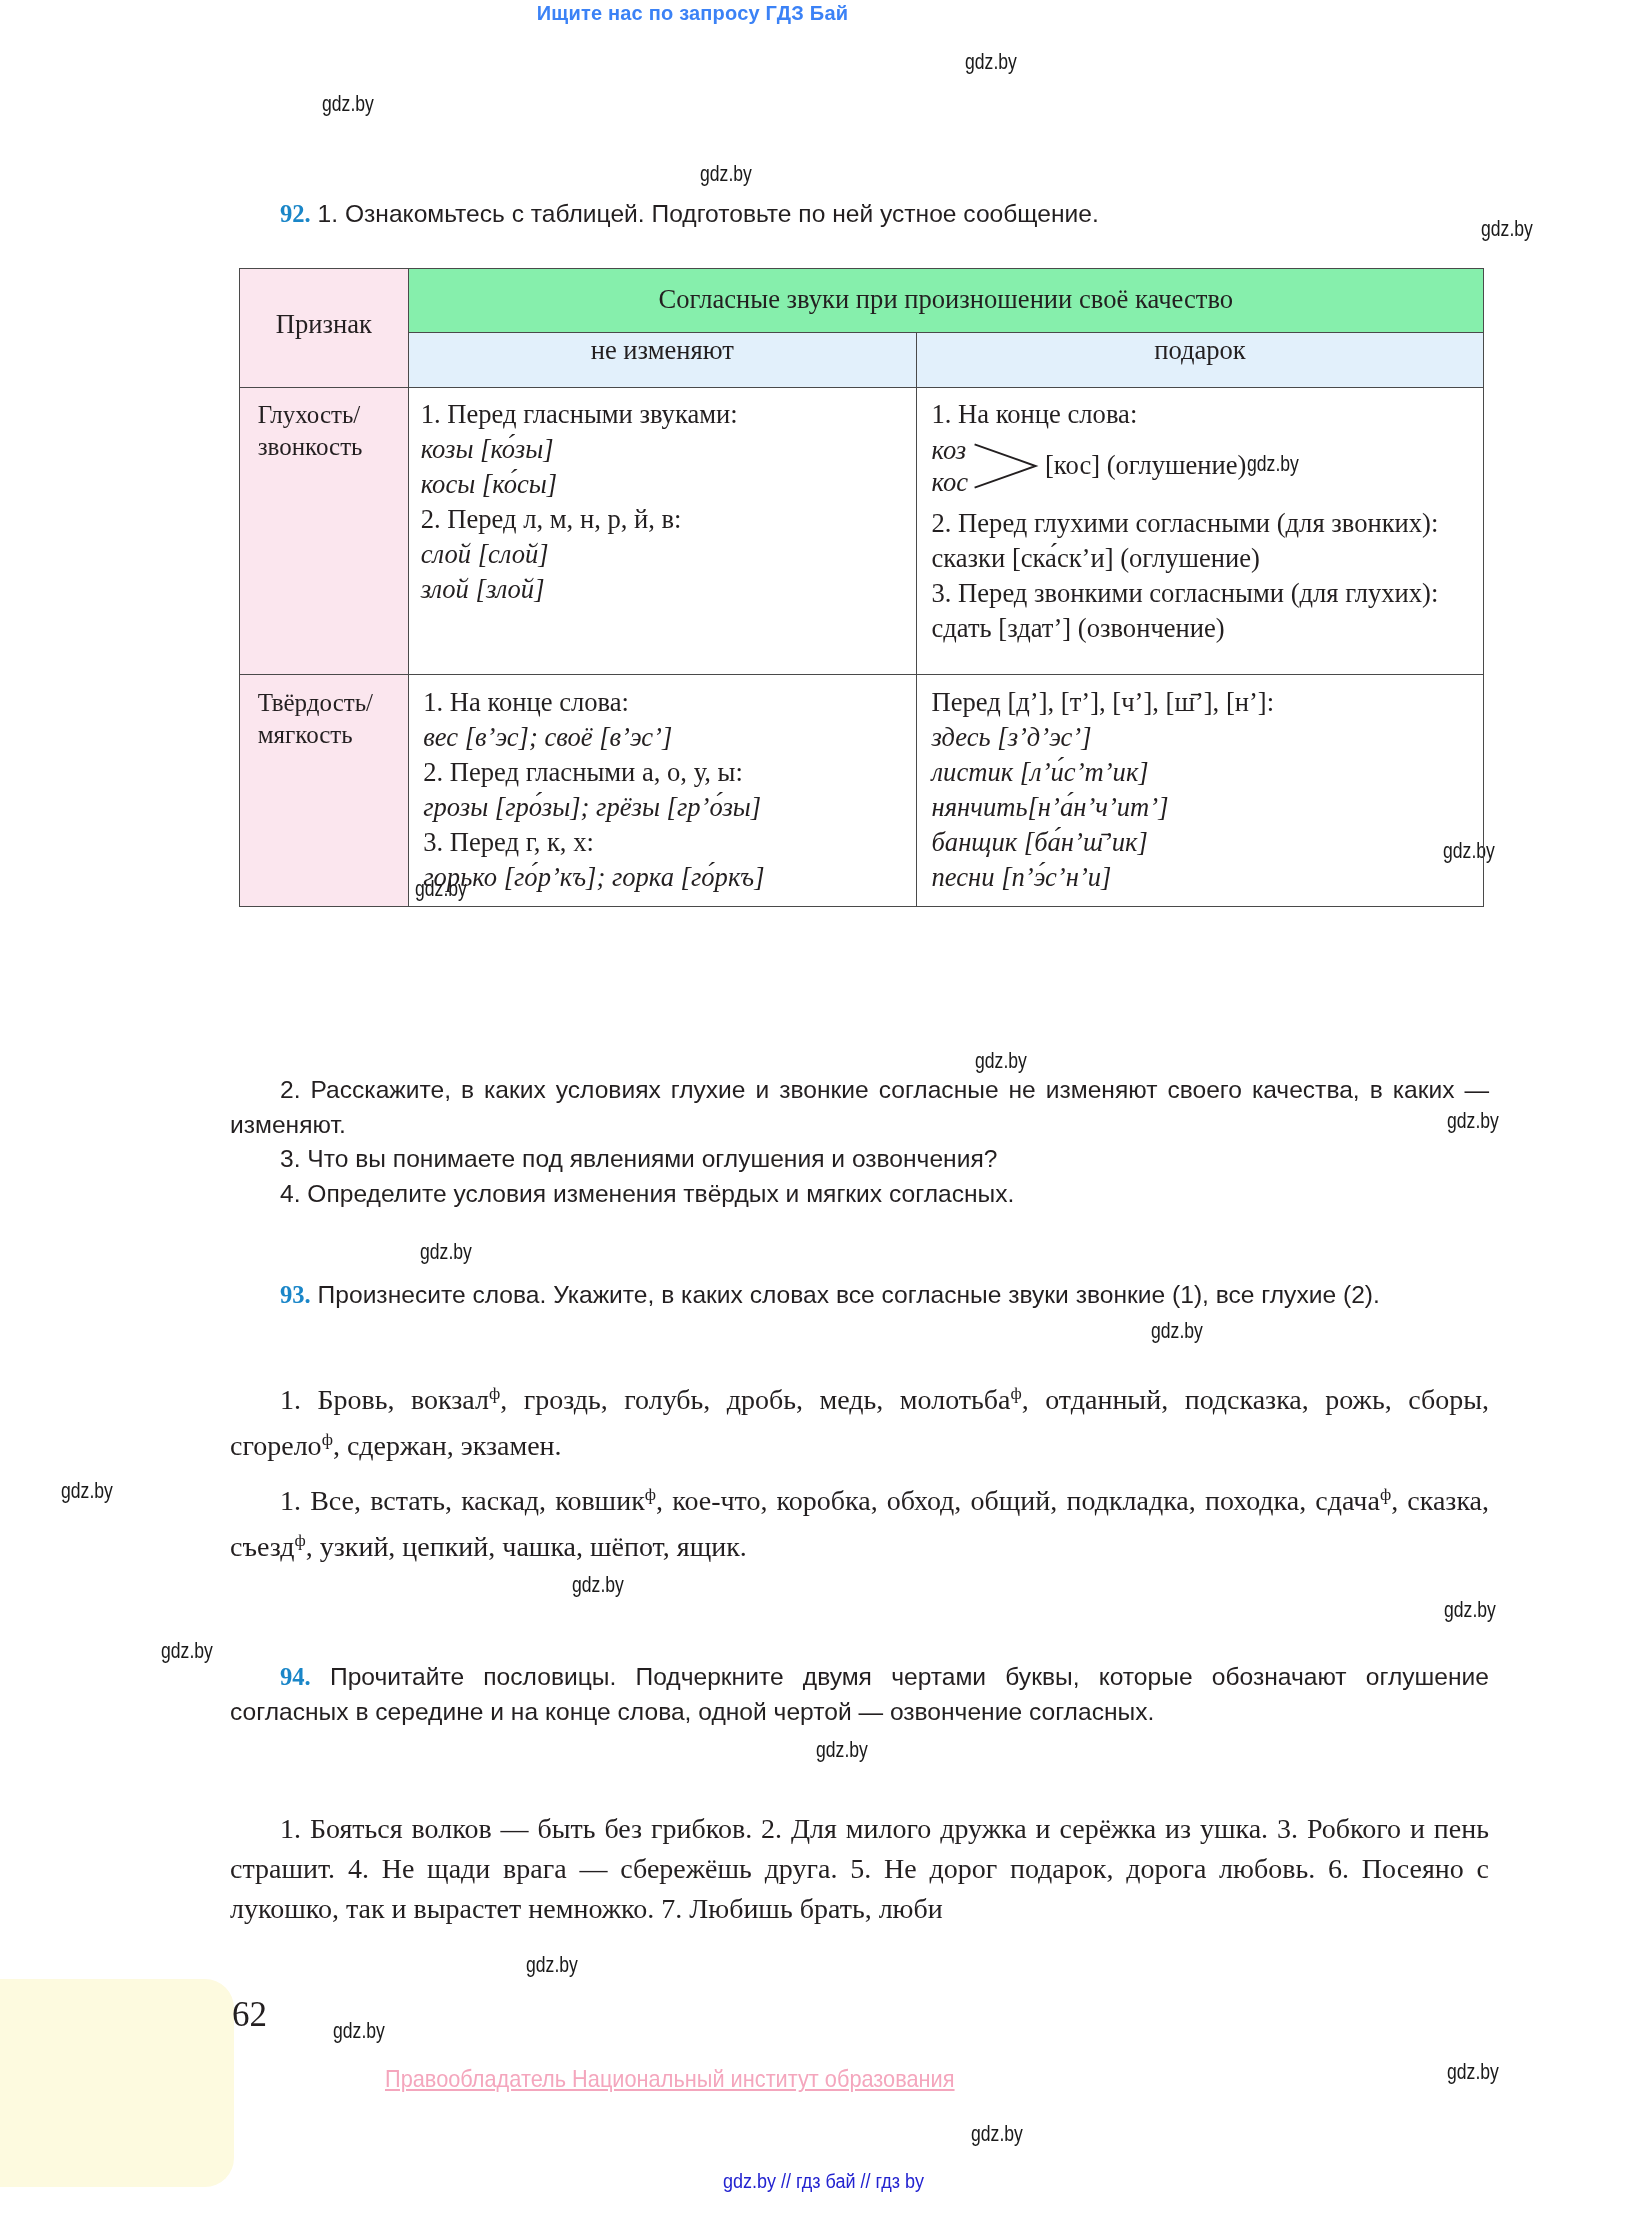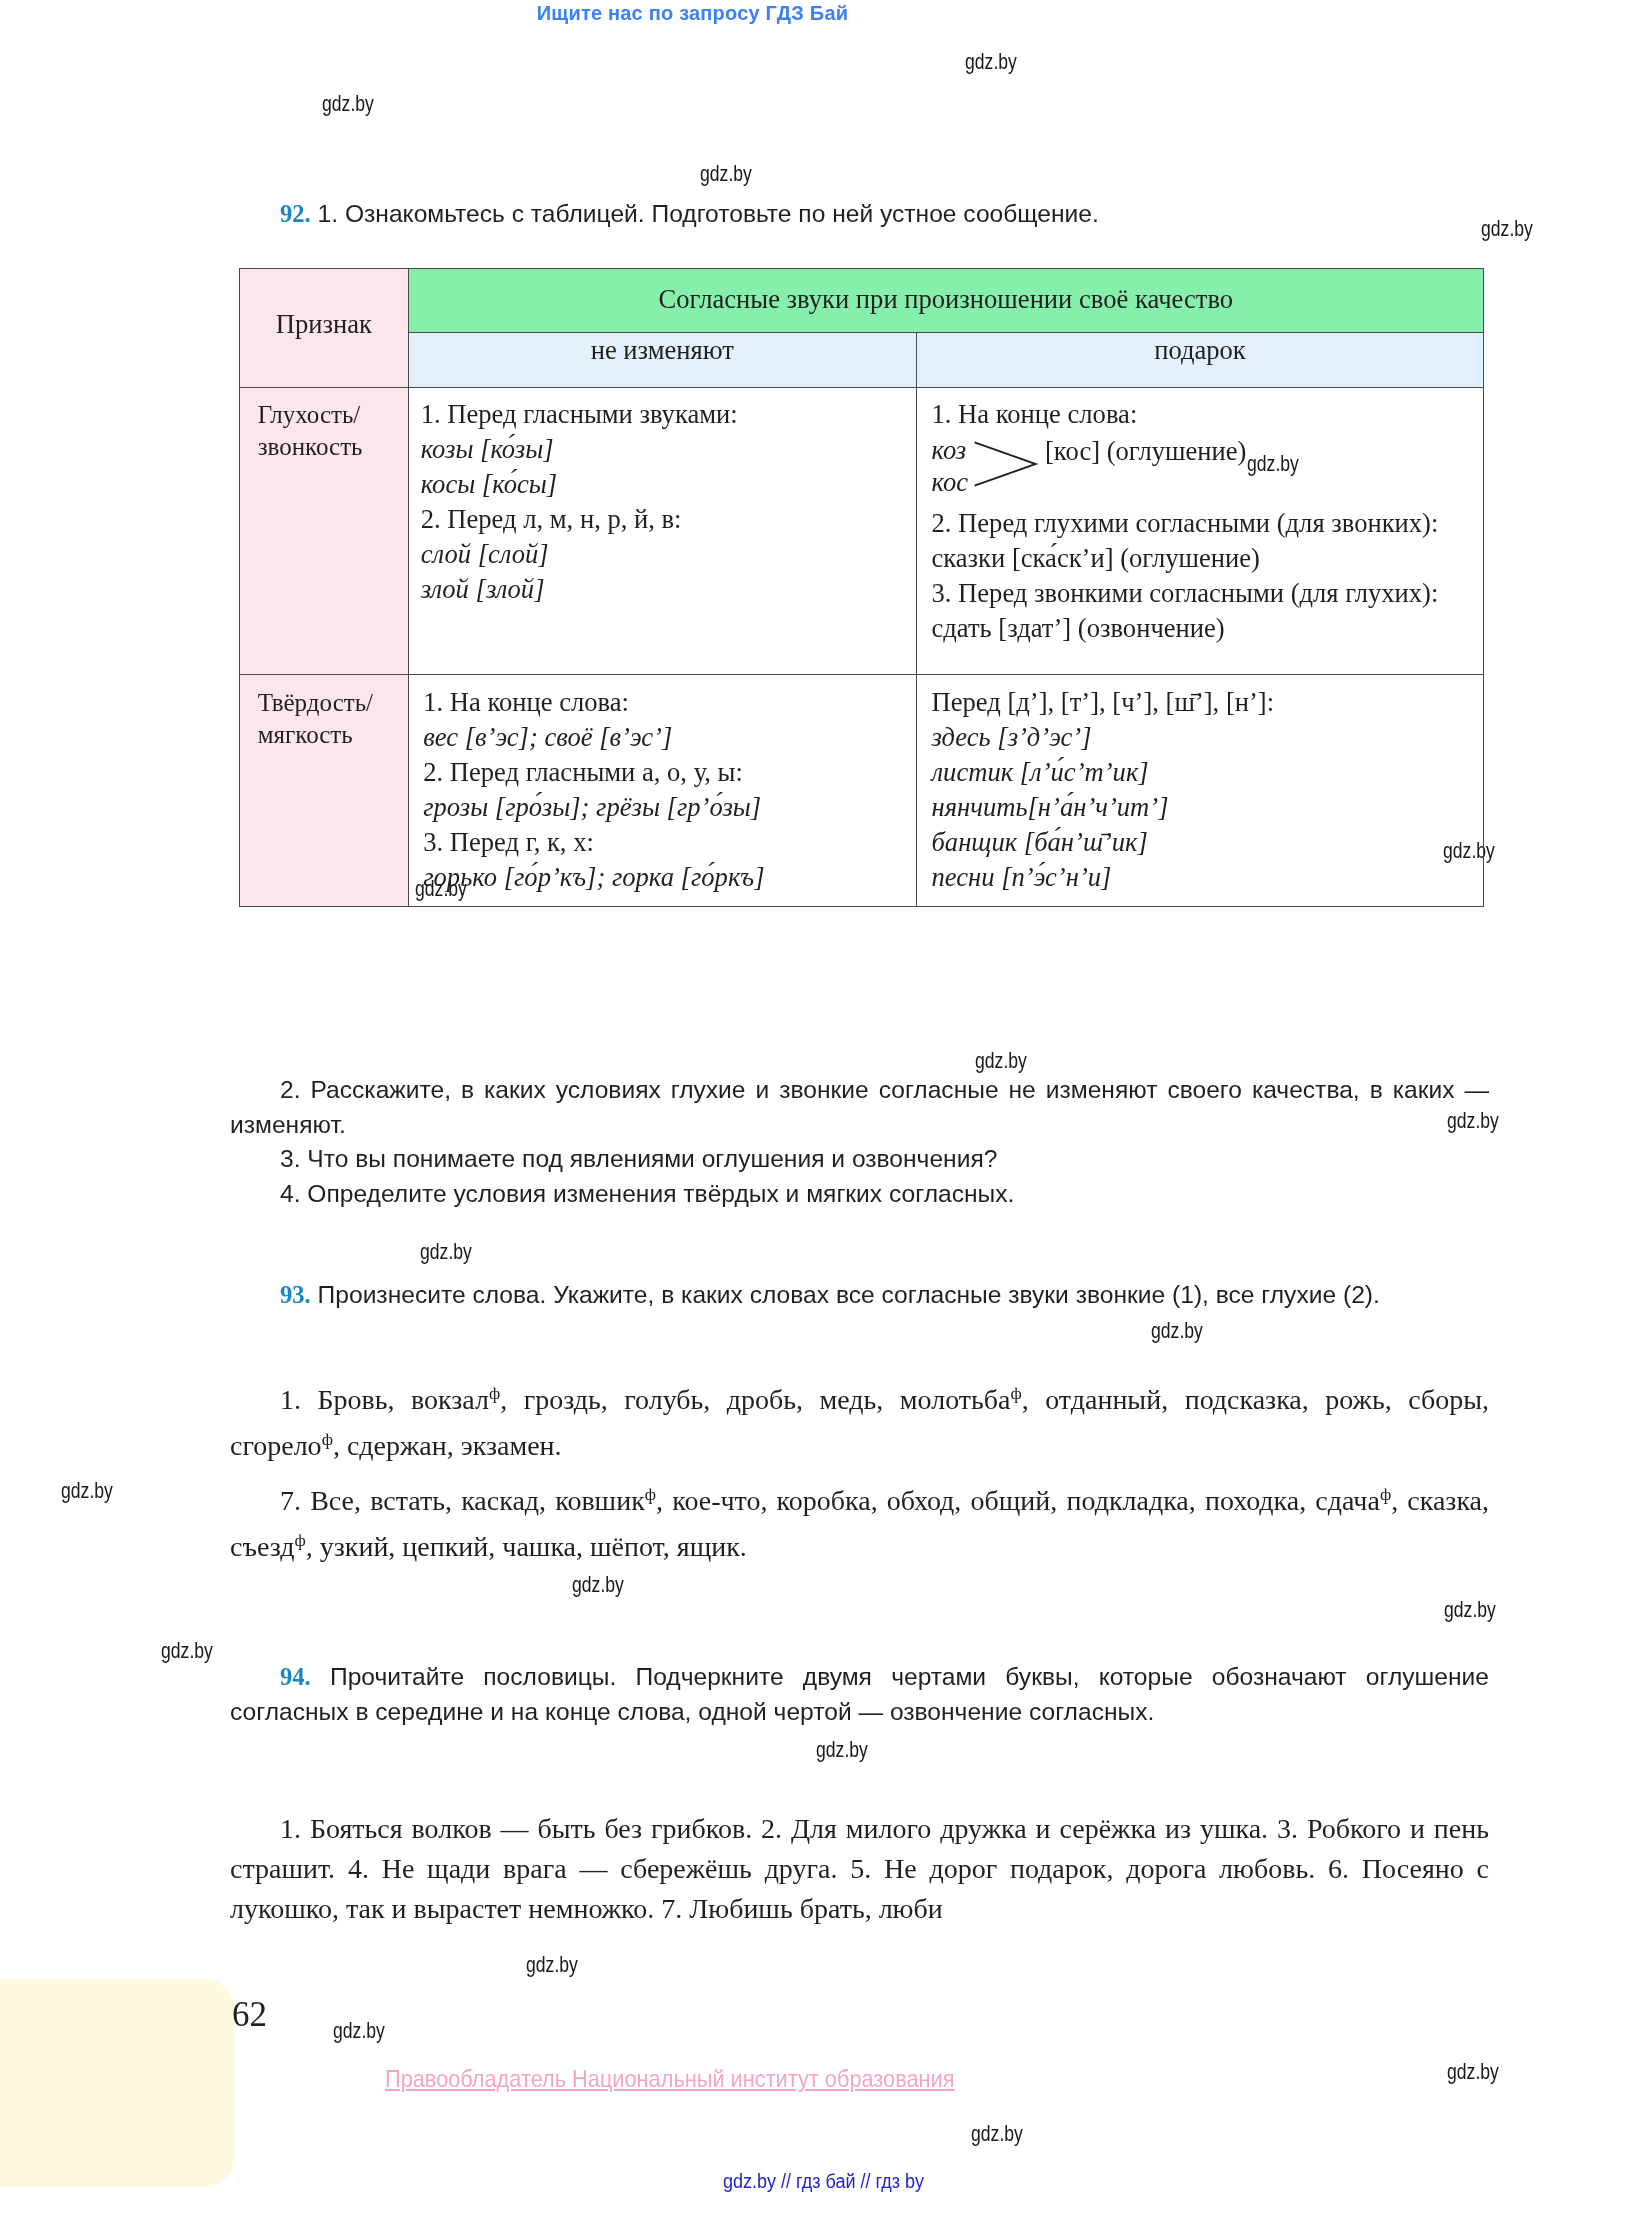--- a/index.html
+++ b/index.html
@@ -136,21 +136,21 @@
   }
   .cell {
     padding: 9.7px 11.3px 11.3px 14.5px;
     font-size: 26.6px;
     line-height: 35px;
   }
 
   
   .brace-row {
     display: flex;
-    align-items: flex-start;
+    align-items: center;
     margin: 1.6px 0 8px 0;
   }
   .brace-words {
     display: flex;
     flex-direction: column;
     font-style: italic;
     line-height: 32px;
   }
   .brace-svg { margin: 0 1.6px 0 4.8px; }
   .brace-tail { margin-left: 1.6px; }
@@ -296,21 +296,21 @@
   <span class="ind"></span><span>4. Определите условия изменения твёрдых и мягких согласных.</span>
 </div>
 
 <div class="ex-block" style="left:230px; top:1277px; width:1259px;">
   <span class="ind"></span><span class="ex-num">93.</span>
   <span>Произнесите слова. Укажите, в каких словах все согласные звуки звонкие (1), все глухие (2).</span>
 </div>
 
 <div class="serif-block" style="left:230px; top:1374px; width:1259px; text-indent:50px;" id="ex93-item1"><span>1. Бровь, вокзал</span><span class="sup">ф</span><span>, гроздь, голубь, дробь, медь, молотьба</span><span class="sup">ф</span><span>, отданный, подсказка, рожь, сборы, сгорело</span><span class="sup">ф</span><span>, сдержан, экзамен.</span></div>
 
-<div class="serif-block" style="left:230px; top:1475px; width:1259px; text-indent:50px;" id="ex93-item2"><span>7. Все, встать, каскад, ковшик</span><span class="sup">ф</span><span>, кое-что, коробка, обход, общий, подкладка, походка, сдача</span><span class="sup">ф</span><span>, сказка, съезд</span><span class="sup">ф</span><span>, узкий, цепкий, чашка, шёпот, ящик.</span></div>
+<div class="serif-block" style="left:230px; top:1475px; width:1259px; text-indent:50px;" id="ex93-item2"><span>1. Все, встать, каскад, ковшик</span><span class="sup">ф</span><span>, кое-что, коробка, обход, общий, подкладка, походка, сдача</span><span class="sup">ф</span><span>, сказка, съезд</span><span class="sup">ф</span><span>, узкий, цепкий, чашка, шёпот, ящик.</span></div>
 
 <div class="ex-block" style="left:230px; top:1659px; width:1259px;">
   <span class="ind"></span><span class="ex-num">94.</span>
   <span>Прочитайте пословицы. Подчеркните двумя чертами буквы, которые обозначают оглушение согласных в середине и на конце слова, одной чертой — озвончение согласных.</span>
 </div>
 
 <div class="serif-block" style="left:230px; top:1809px; width:1259px; text-indent:50px;">1. Бояться волков — быть без грибков. 2. Для милого дружка и серёжка из ушка. 3. Робкого и пень страшит. 4. Не щади врага — сбережёшь друга. 5. Не дорог подарок, дорога любовь. 6. Посеяно с лукошко, так и вырастет немножко. 7. Любишь брать, люби</div>
 
 <div class="yellow-block"></div>
 <div class="page-number">62</div>

